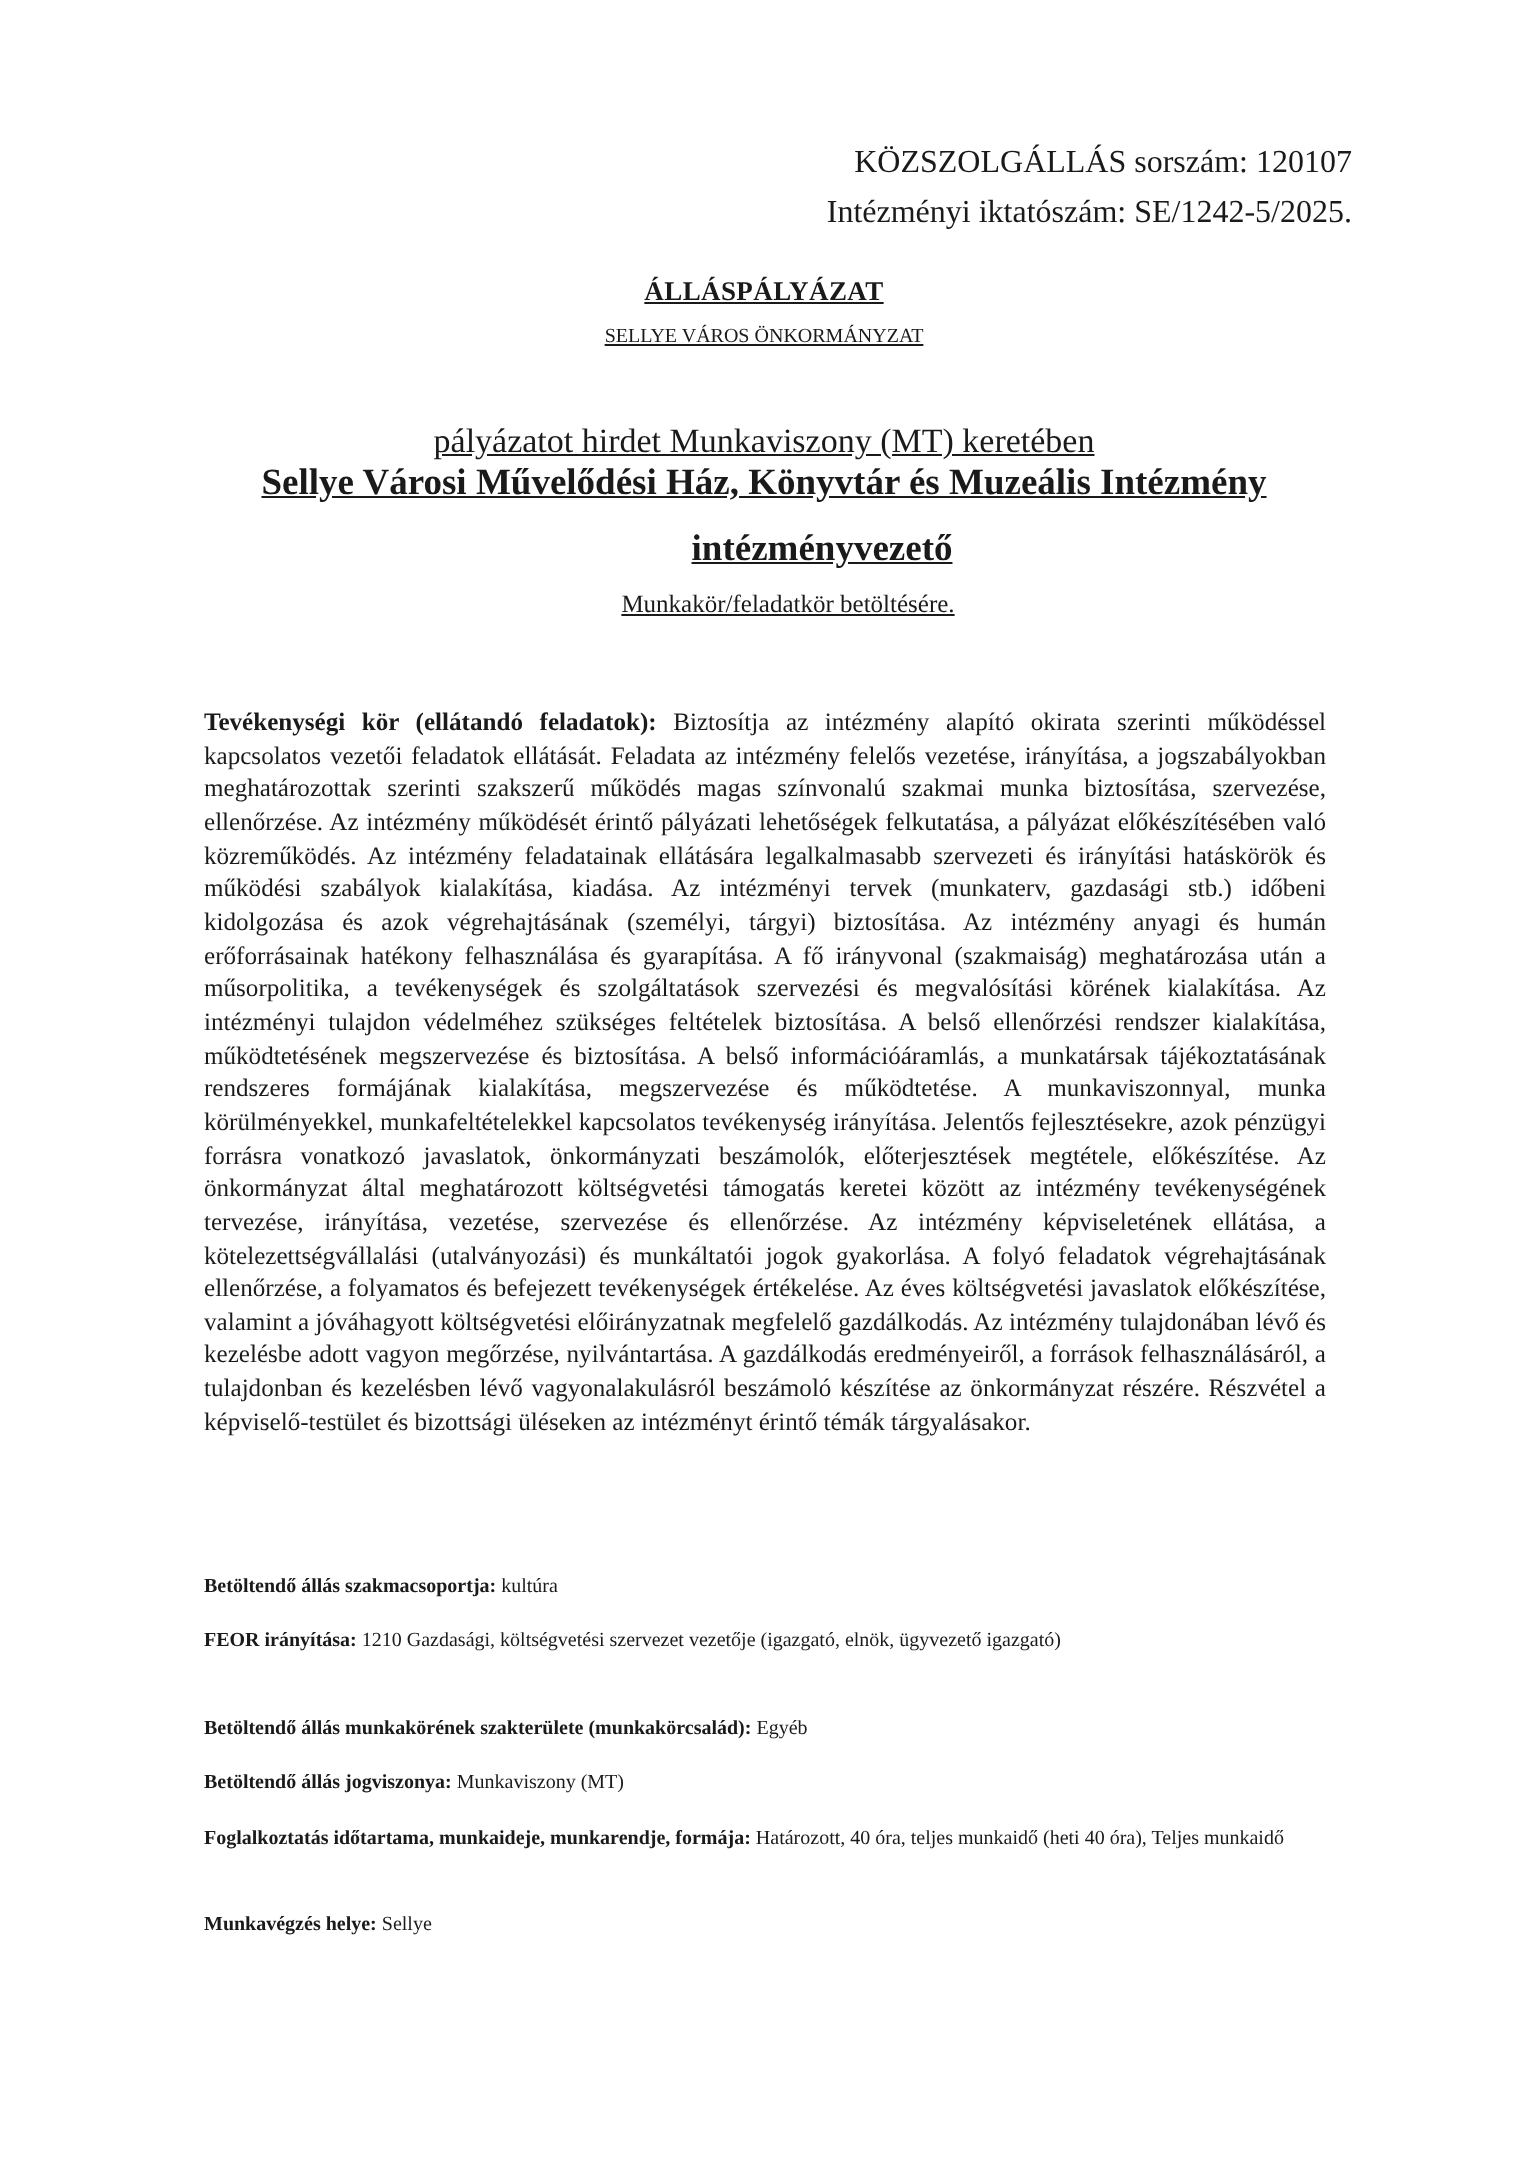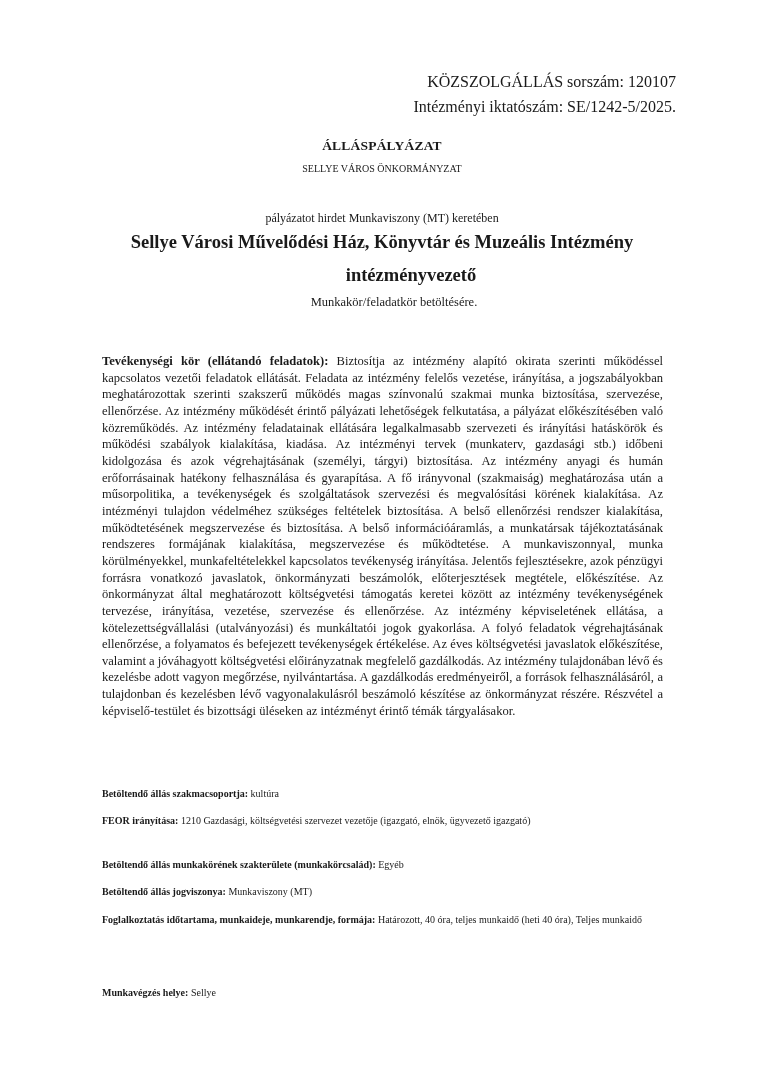--- a/index.html
+++ b/index.html
@@ -7,40 +7,40 @@
       width: 764px; height: 1080px; position: relative; overflow: hidden;
       font-family: "Liberation Serif", "DejaVu Serif", serif;
       color: #1a1a1a;
     }
     .header-right {
       position: absolute; right: 88px; text-align: right;
       font-size: 16px;
     }
     #ref1 { top: 73px; }
     #ref2 { top: 98px; }
-    .center { position: absolute; left: 0; width: 764px; text-align: center; }
+    .center { position: absolute; left: 0; width: 764px; text-align: center; text-decoration: underline; }
     #title { top: 138px; font-size: 13.5px; font-weight: bold; letter-spacing: 0.2px; }
     #org { top: 163px; font-size: 10px; }
-    #announce { top: 211px; font-size: 12px; text-align: center; }
+    #announce { top: 211px; font-size: 17px; text-align: center; }
     #inst { top: 232px; font-size: 18.5px; font-weight: bold; }
     #position { top: 265px; font-size: 18.5px; font-weight: bold; padding-left: 29px; }
     #fill { top: 295px; font-size: 12.5px; margin-left: 12px; }
     .body {
       position: absolute; left: 102px; width: 561px;
       font-size: 12.55px; line-height: 16.65px; text-align: justify;
     }
     .body b { font-weight: bold; }
     #duties { top: 353px; }
     .field { position: absolute; left: 102px; width: 561px; font-size: 10px; line-height: 16.65px; text-align: justify; }
     #f1 { top: 786px; }
     #f2 { top: 813px; }
     #f3 { top: 857px; }
     #f4 { top: 884px; }
     #f5 { top: 912px; }
-    #f6 { top: 985px; }
+    #f6 { top: 955px; }
   </style>
 </head>
 <body>
 
 <div id="ref1" class="header-right">KÖZSZOLGÁLLÁS sorszám: 120107</div>
 <div id="ref2" class="header-right">Intézményi iktatószám: SE/1242-5/2025.</div>
 
 <div id="title" class="center">ÁLLÁSPÁLYÁZAT</div>
 <div id="org" class="center">SELLYE VÁROS ÖNKORMÁNYZAT</div>
 <div id="announce" class="center">pályázatot hirdet Munkaviszony (MT) keretében</div>

